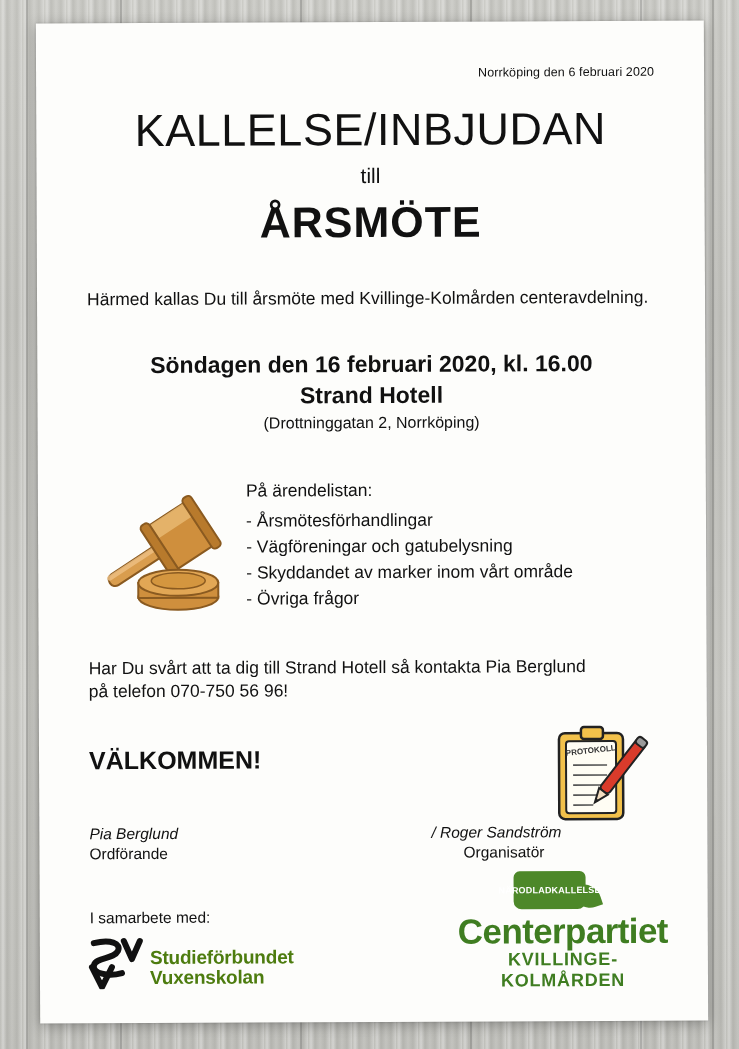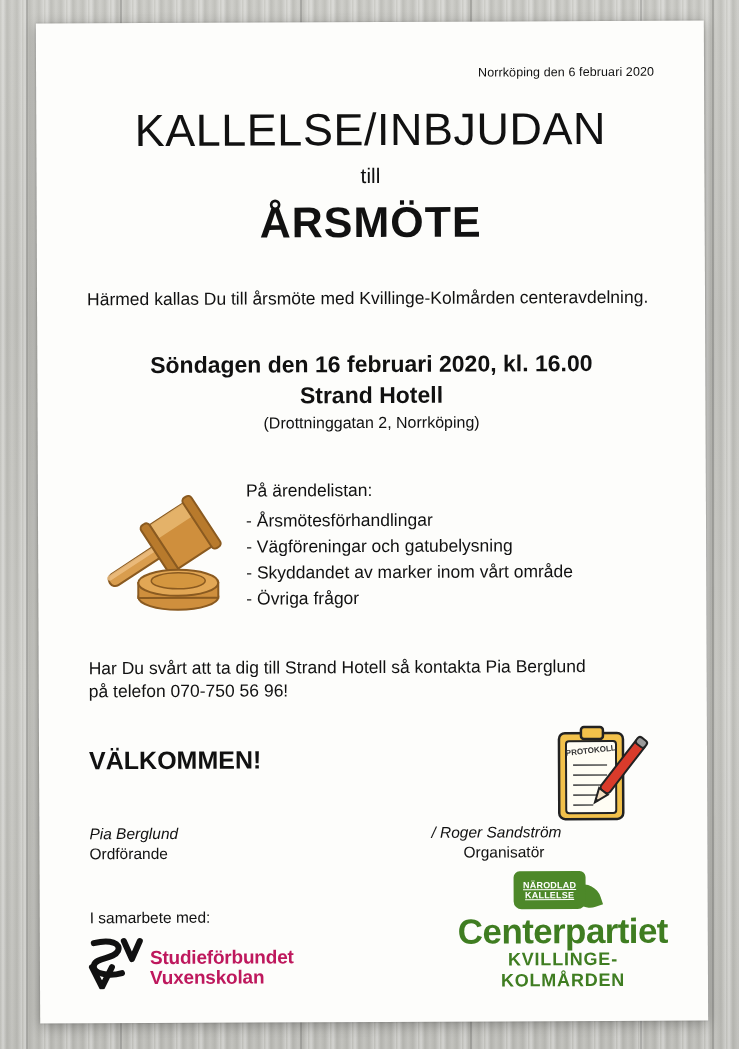--- a/index.html
+++ b/index.html
@@ -202,21 +202,21 @@
   }
   .sv-mark {
     width: 56px;
     height: 52px;
     position: relative;
     margin-right: 6px;
   }
   .sv-text {
     font-size: 19px;
     font-weight: bold;
-    color: #be185d;
+    color: #4d7c0f;
     line-height: 1.08;
     letter-spacing: -0.2px;
   }
 
   .c-logo {
     position: absolute;
     right: 0;
     bottom: 0;
     width: 210px;
     text-align: center;
@@ -228,24 +228,23 @@
     width: 72px;
     height: 38px;
     background: #4d8829;
     border-radius: 6px 6px 8px 8px;
     color: #fff;
     font-size: 9px;
     font-weight: bold;
     line-height: 1.15;
     letter-spacing: 0.2px;
     display: flex;
-    flex-direction: column;
+    flex-direction: row;
     justify-content: center;
     align-items: center;
-    text-decoration: underline;
   }
   .c-leaf {
     position: absolute;
     right: 68px;
     top: 2px;
     width: 26px;
     height: 26px;
     background: #4d8829;
     border-radius: 0 70% 0 70%;
     transform: rotate(-18deg);

